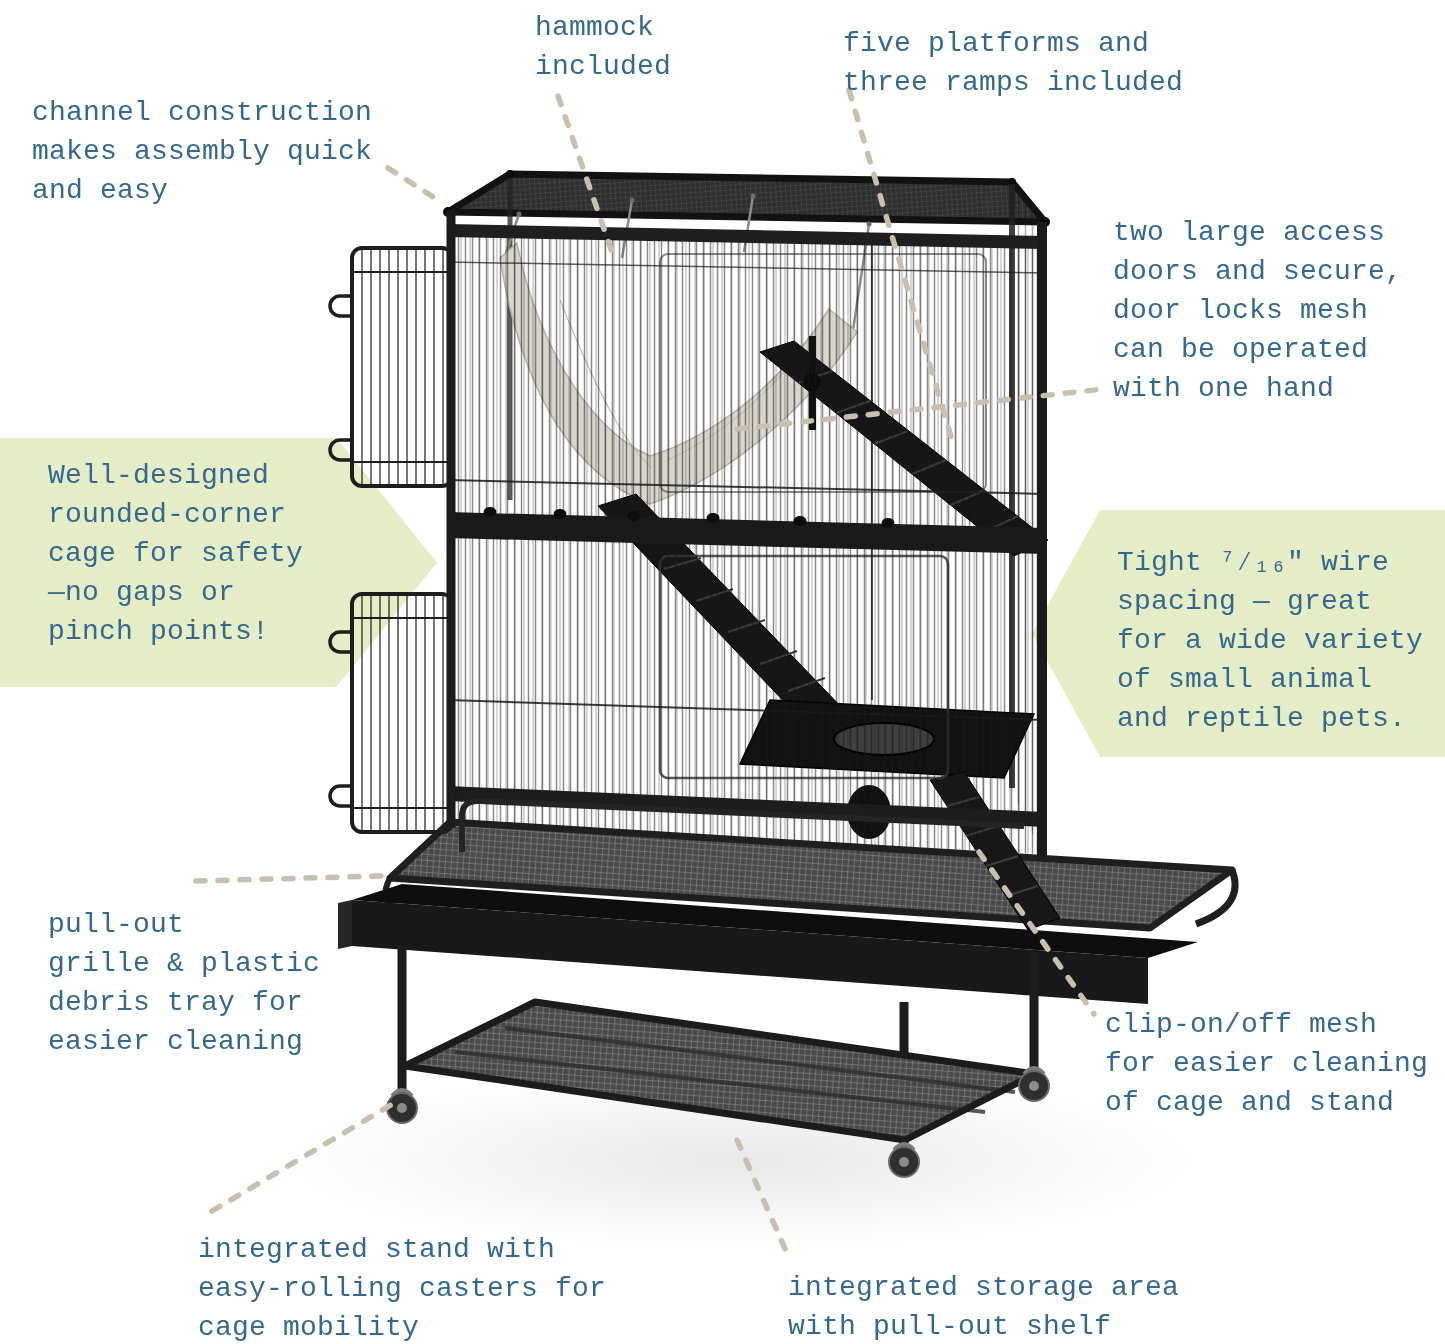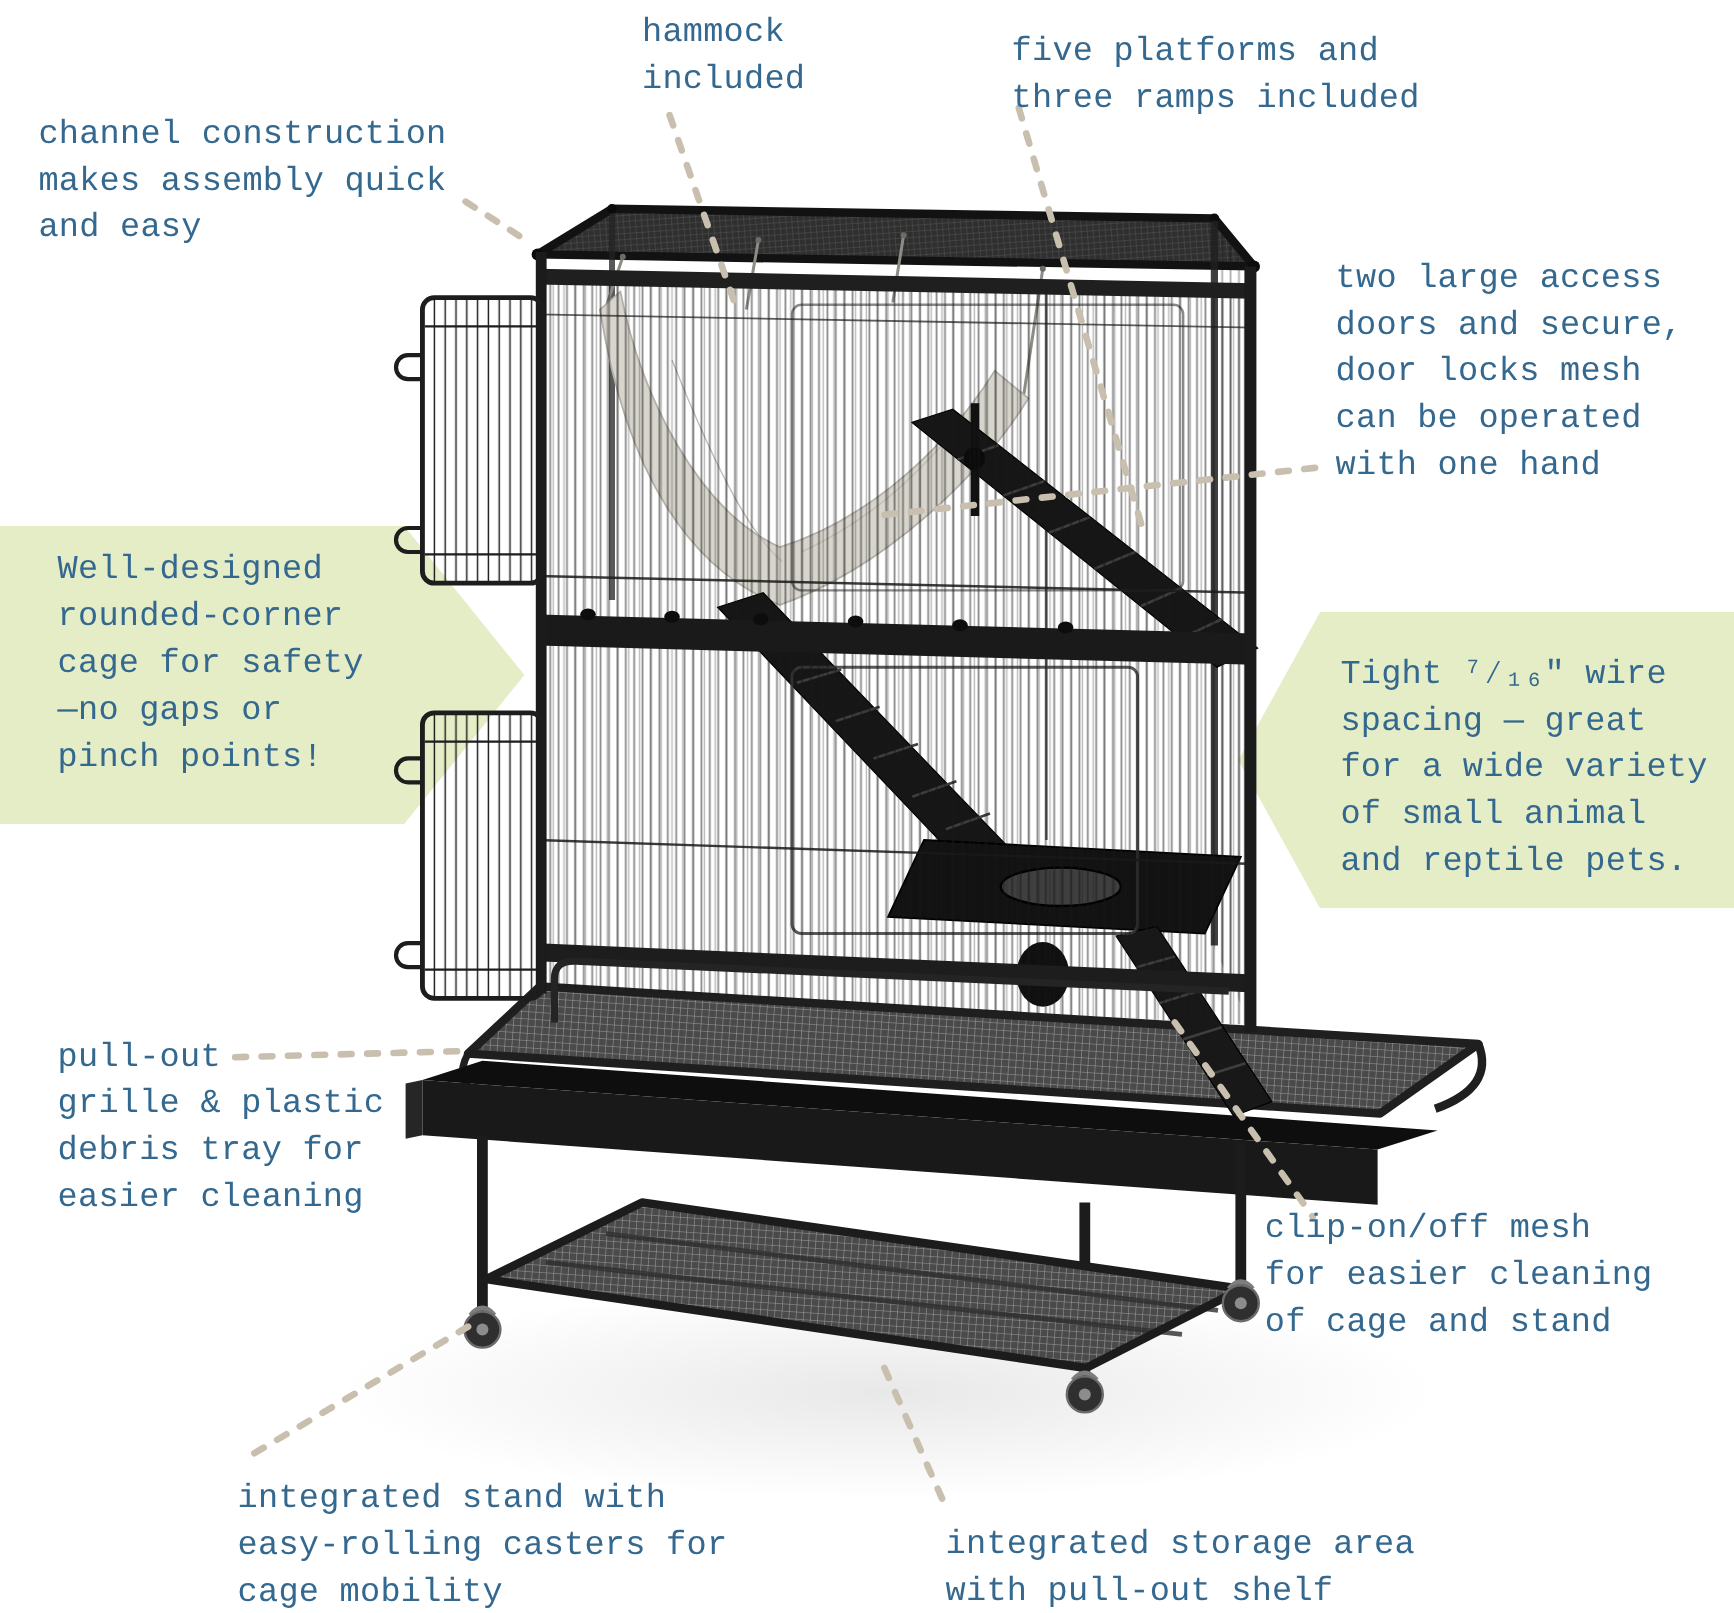--- a/index.html
+++ b/index.html
@@ -241,24 +241,24 @@
 <div class="callout" style="left:48px;top:456px">Well-designed
 rounded-corner
 cage for safety
 —no gaps or
 pinch points!</div>
 <div class="callout" style="left:1117px;top:543px">Tight ⁷⁄₁₆" wire
 spacing — great
 for a wide variety
 of small animal
 and reptile pets.</div>
-<div class="callout" style="left:48px;top:862px">pull-out
+<div class="callout" style="left:48px;top:905px">pull-out
 grille &amp; plastic
 debris tray for
 easier cleaning</div>
-<div class="callout" style="left:1054px;top:1005px">clip-on/off mesh
+<div class="callout" style="left:1105px;top:1005px">clip-on/off mesh
 for easier cleaning
 of cage and stand</div>
 <div class="callout" style="left:198px;top:1230px">integrated stand with
 easy-rolling casters for
 cage mobility</div>
 <div class="callout" style="left:788px;top:1268px">integrated storage area
 with pull-out shelf</div>
 
 </body></html>

